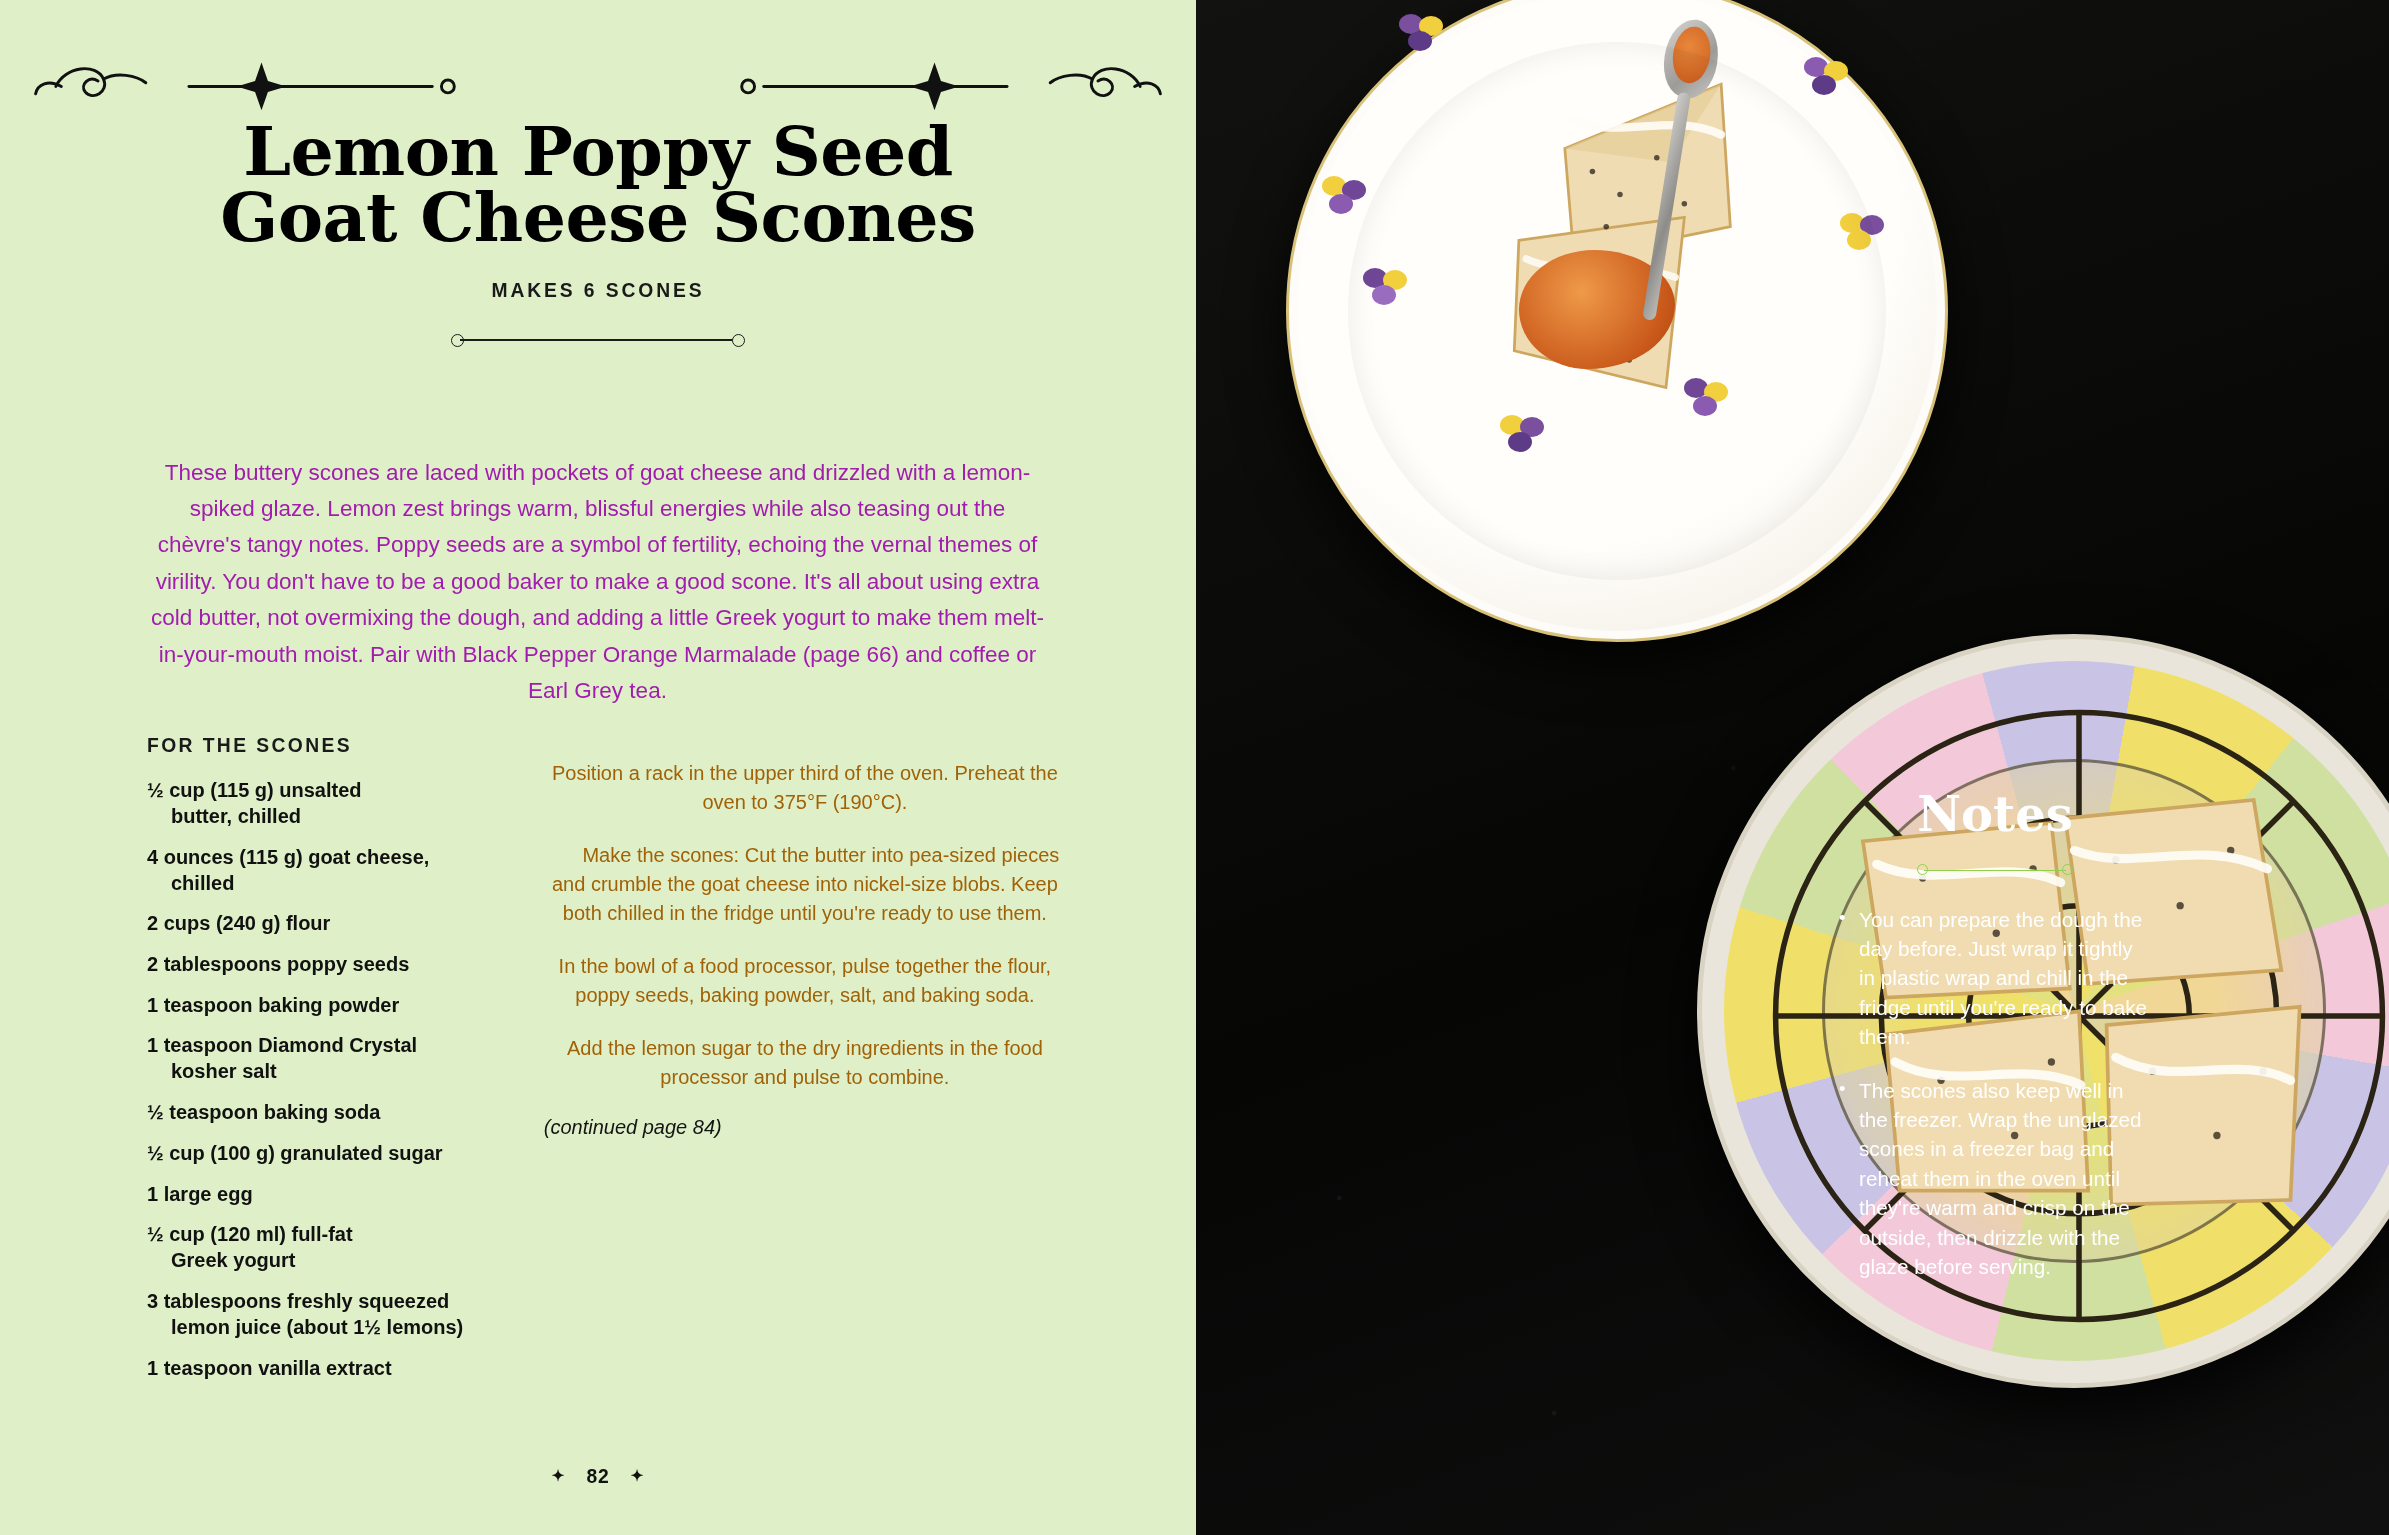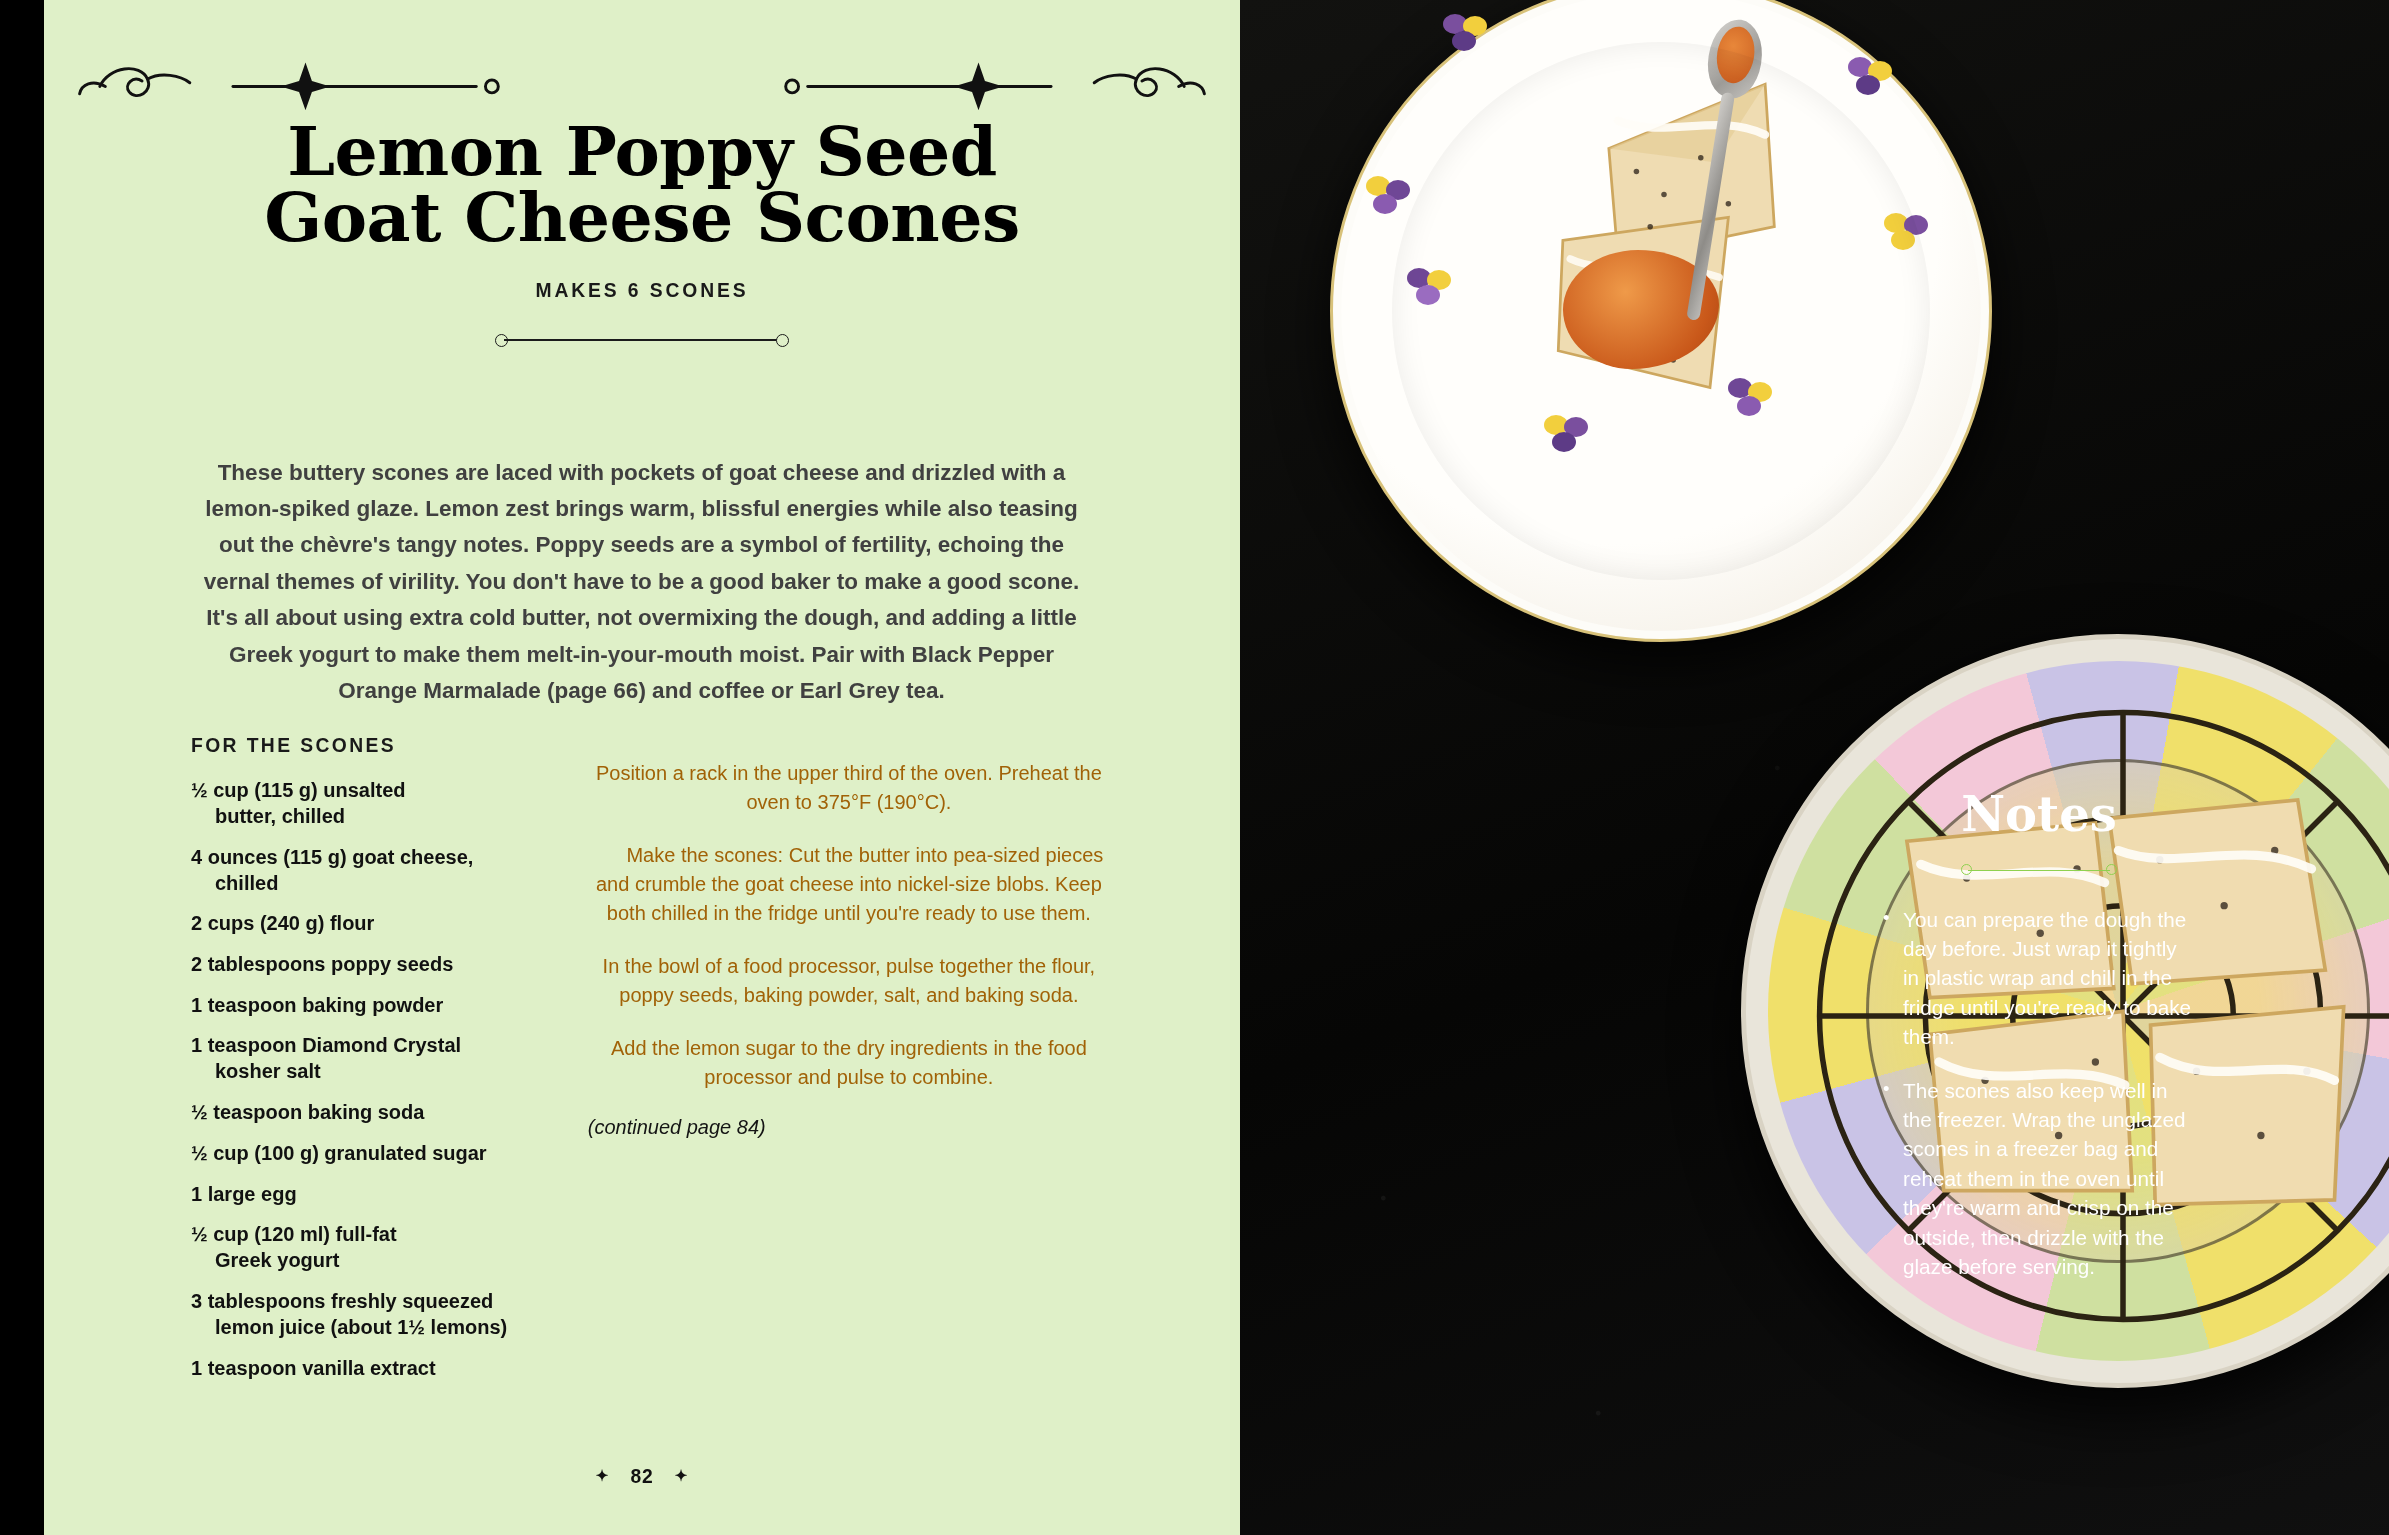--- a/index.html
+++ b/index.html
@@ -9,21 +9,20 @@
     height: 1536px;
     font-family: "Liberation Sans", sans-serif;
     background: #000;
     overflow: hidden;
   }
   .spread {
     position: relative;
     width: 1941px;
     height: 1536px;
     display: flex;
-    padding-left: 44px;
   }
   
   .left-page {
     width: 1196px;
     height: 1536px;
     background: #dff0c8;
     position: relative;
     flex: 0 0 1196px;
   }
   .ornament {
@@ -82,22 +81,22 @@
   .divider .dot.r { right: 0; }
 
   .intro {
     position: absolute;
     top: 432px;
     left: 147px;
     width: 901px;
     text-align: center;
     font-size: 22.5px;
     line-height: 1.62;
-    font-weight: bold;
-    color: #404040;
+    font-weight: normal;
+    color: #a21caf;
   }
   .columns {
     position: absolute;
     top: 735px;
     left: 147px;
     width: 919px;
     display: flex;
     gap: 48px;
   }
   .col-ing { width: 368px; }

